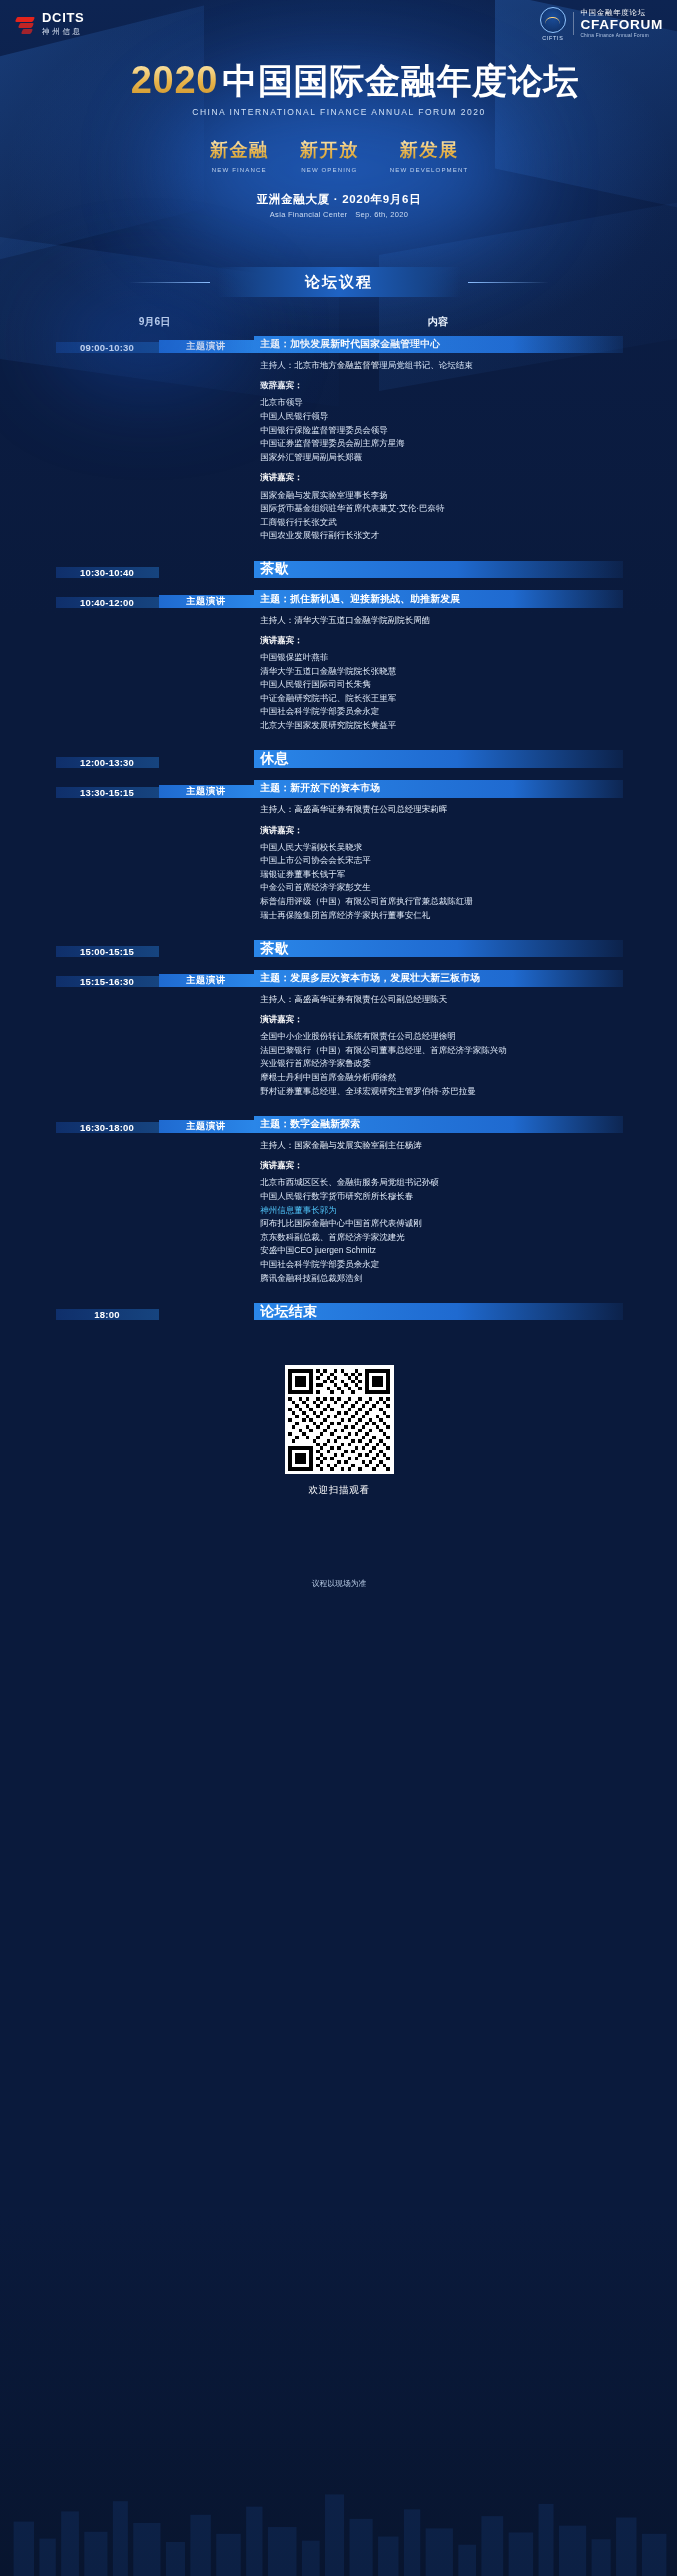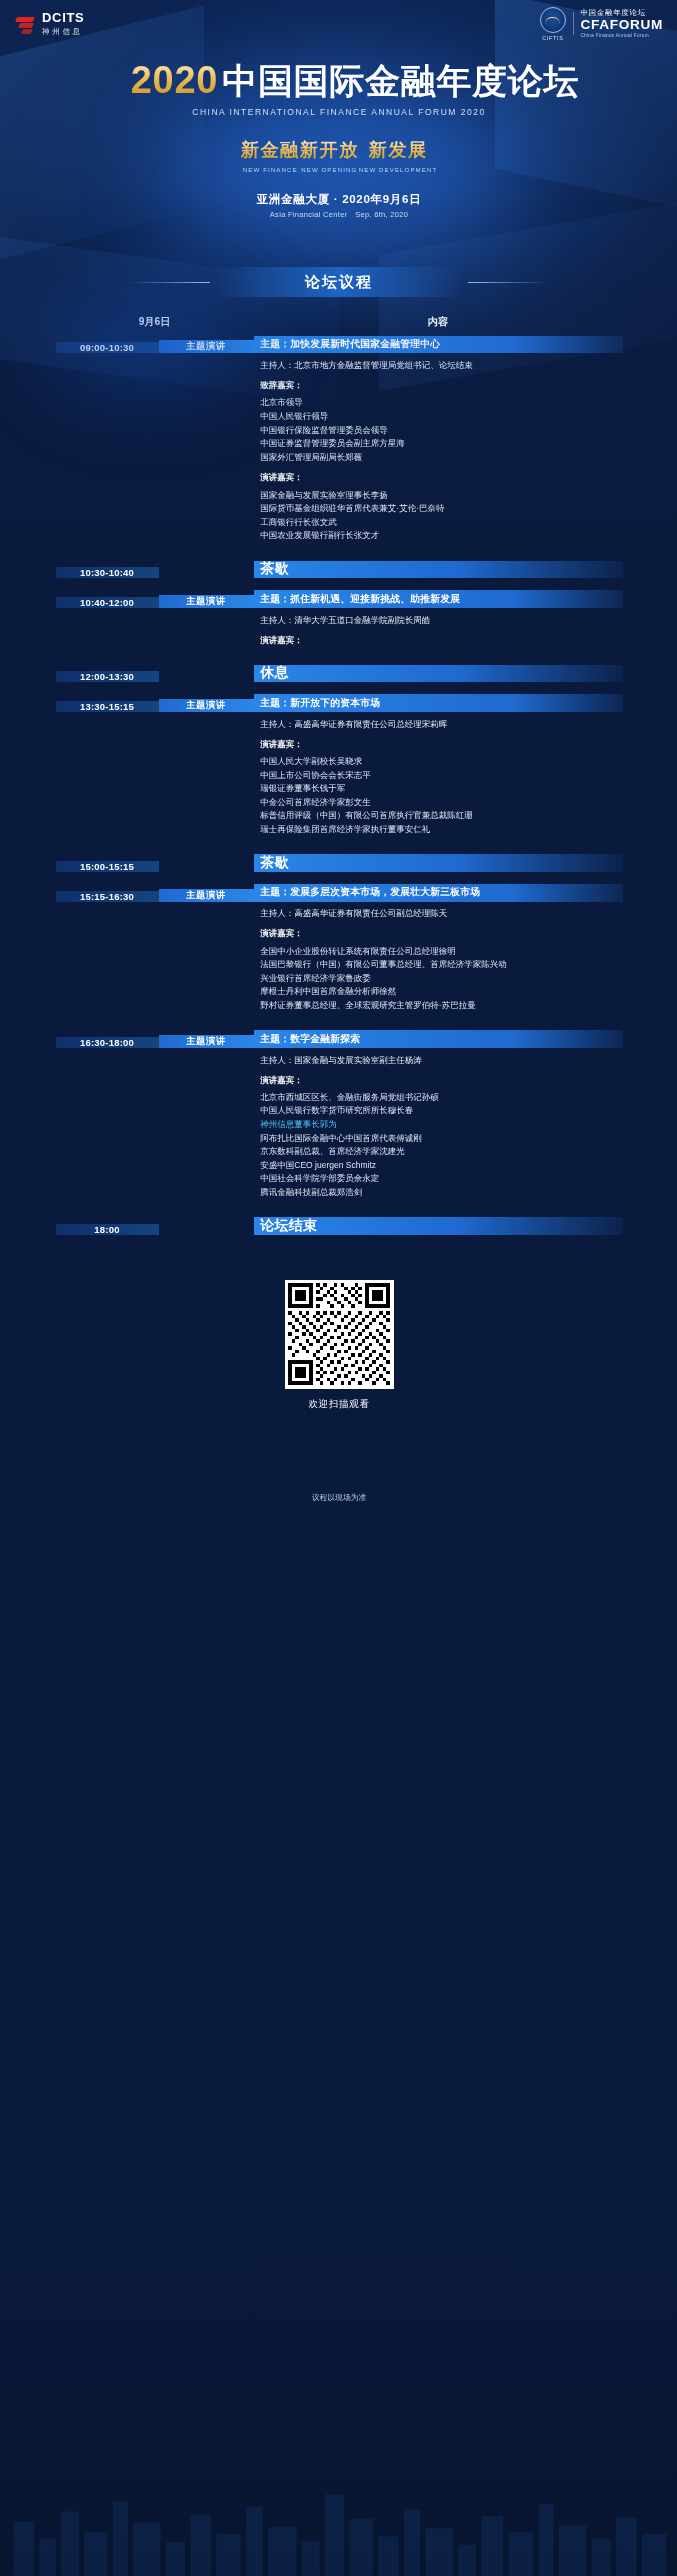--- a/index.html
+++ b/index.html
@@ -56,21 +56,21 @@
   .hero{position:relative;text-align:center;padding-top:6.8px;}
   .title-main{font-size:35px;font-weight:bold;letter-spacing:0.7px;line-height:1.1;padding-left:32px;}
   .title-main .yr{
     background:linear-gradient(180deg,#fff0c0,#e8b44a 55%,#c8902a);
     -webkit-background-clip:text;background-clip:text;color:transparent;
     font-size:38px;margin-right:4.1px;
   }
   .title-main .cn{color:#ffffff;}
   .title-sub{font-size:8.5px;letter-spacing:1.5px;color:#cfe0f6;margin-top:5.4px;}
 
-  .slogans{margin-top:20.3px;display:flex;justify-content:center;align-items:flex-start;}
+  .slogans{margin-top:20.3px;display:flex;justify-content:center;gap:31px;align-items:flex-start;}
   .slogan{display:flex;flex-direction:column;align-items:center;}
   .slogan .cz{
     font-size:18.3px;font-weight:bold;letter-spacing:1.4px;
     background:linear-gradient(180deg,#fff4cf,#e7b249 60%,#caa13a);
     -webkit-background-clip:text;background-clip:text;color:transparent;
   }
   .slogan .en{font-size:6.1px;letter-spacing:1.1px;color:#bfd2ee;margin-top:3.4px;}
 
   .venue{margin-top:19px;}
   .venue .l1{font-size:11.5px;font-weight:bold;color:#ffffff;letter-spacing:0.7px;}
@@ -262,20 +262,28 @@
 
     <div class="row">
       <div class="tcell">
         <div class="time">10:40-12:00</div>
         <div class="ttype">主题演讲</div>
       </div>
       <div class="ccell">
         <div class="topic">主题：抓住新机遇、迎接新挑战、助推新发展</div>
         <div class="host">主持人：清华大学五道口金融学院副院长周皓</div>
         <div class="ghead">演讲嘉宾：</div>
+        <div class="glist">
+          <div>中国银保监叶燕菲</div>
+          <div>清华大学五道口金融学院院长张晓慧</div>
+          <div>中国人民银行国际司司长朱隽</div>
+          <div>中证金融研究院书记、院长张王里军</div>
+          <div>中国社会科学院学部委员余永定</div>
+          <div>北京大学国家发展研究院院长黄益平</div>
+        </div>
       </div>
     </div>
     <div class="rowgap"></div>
 
     <div class="row break">
       <div class="tcell">
         <div class="time">12:00-13:30</div>
         <div class="ttype plain"></div>
       </div>
       <div class="ccell">

